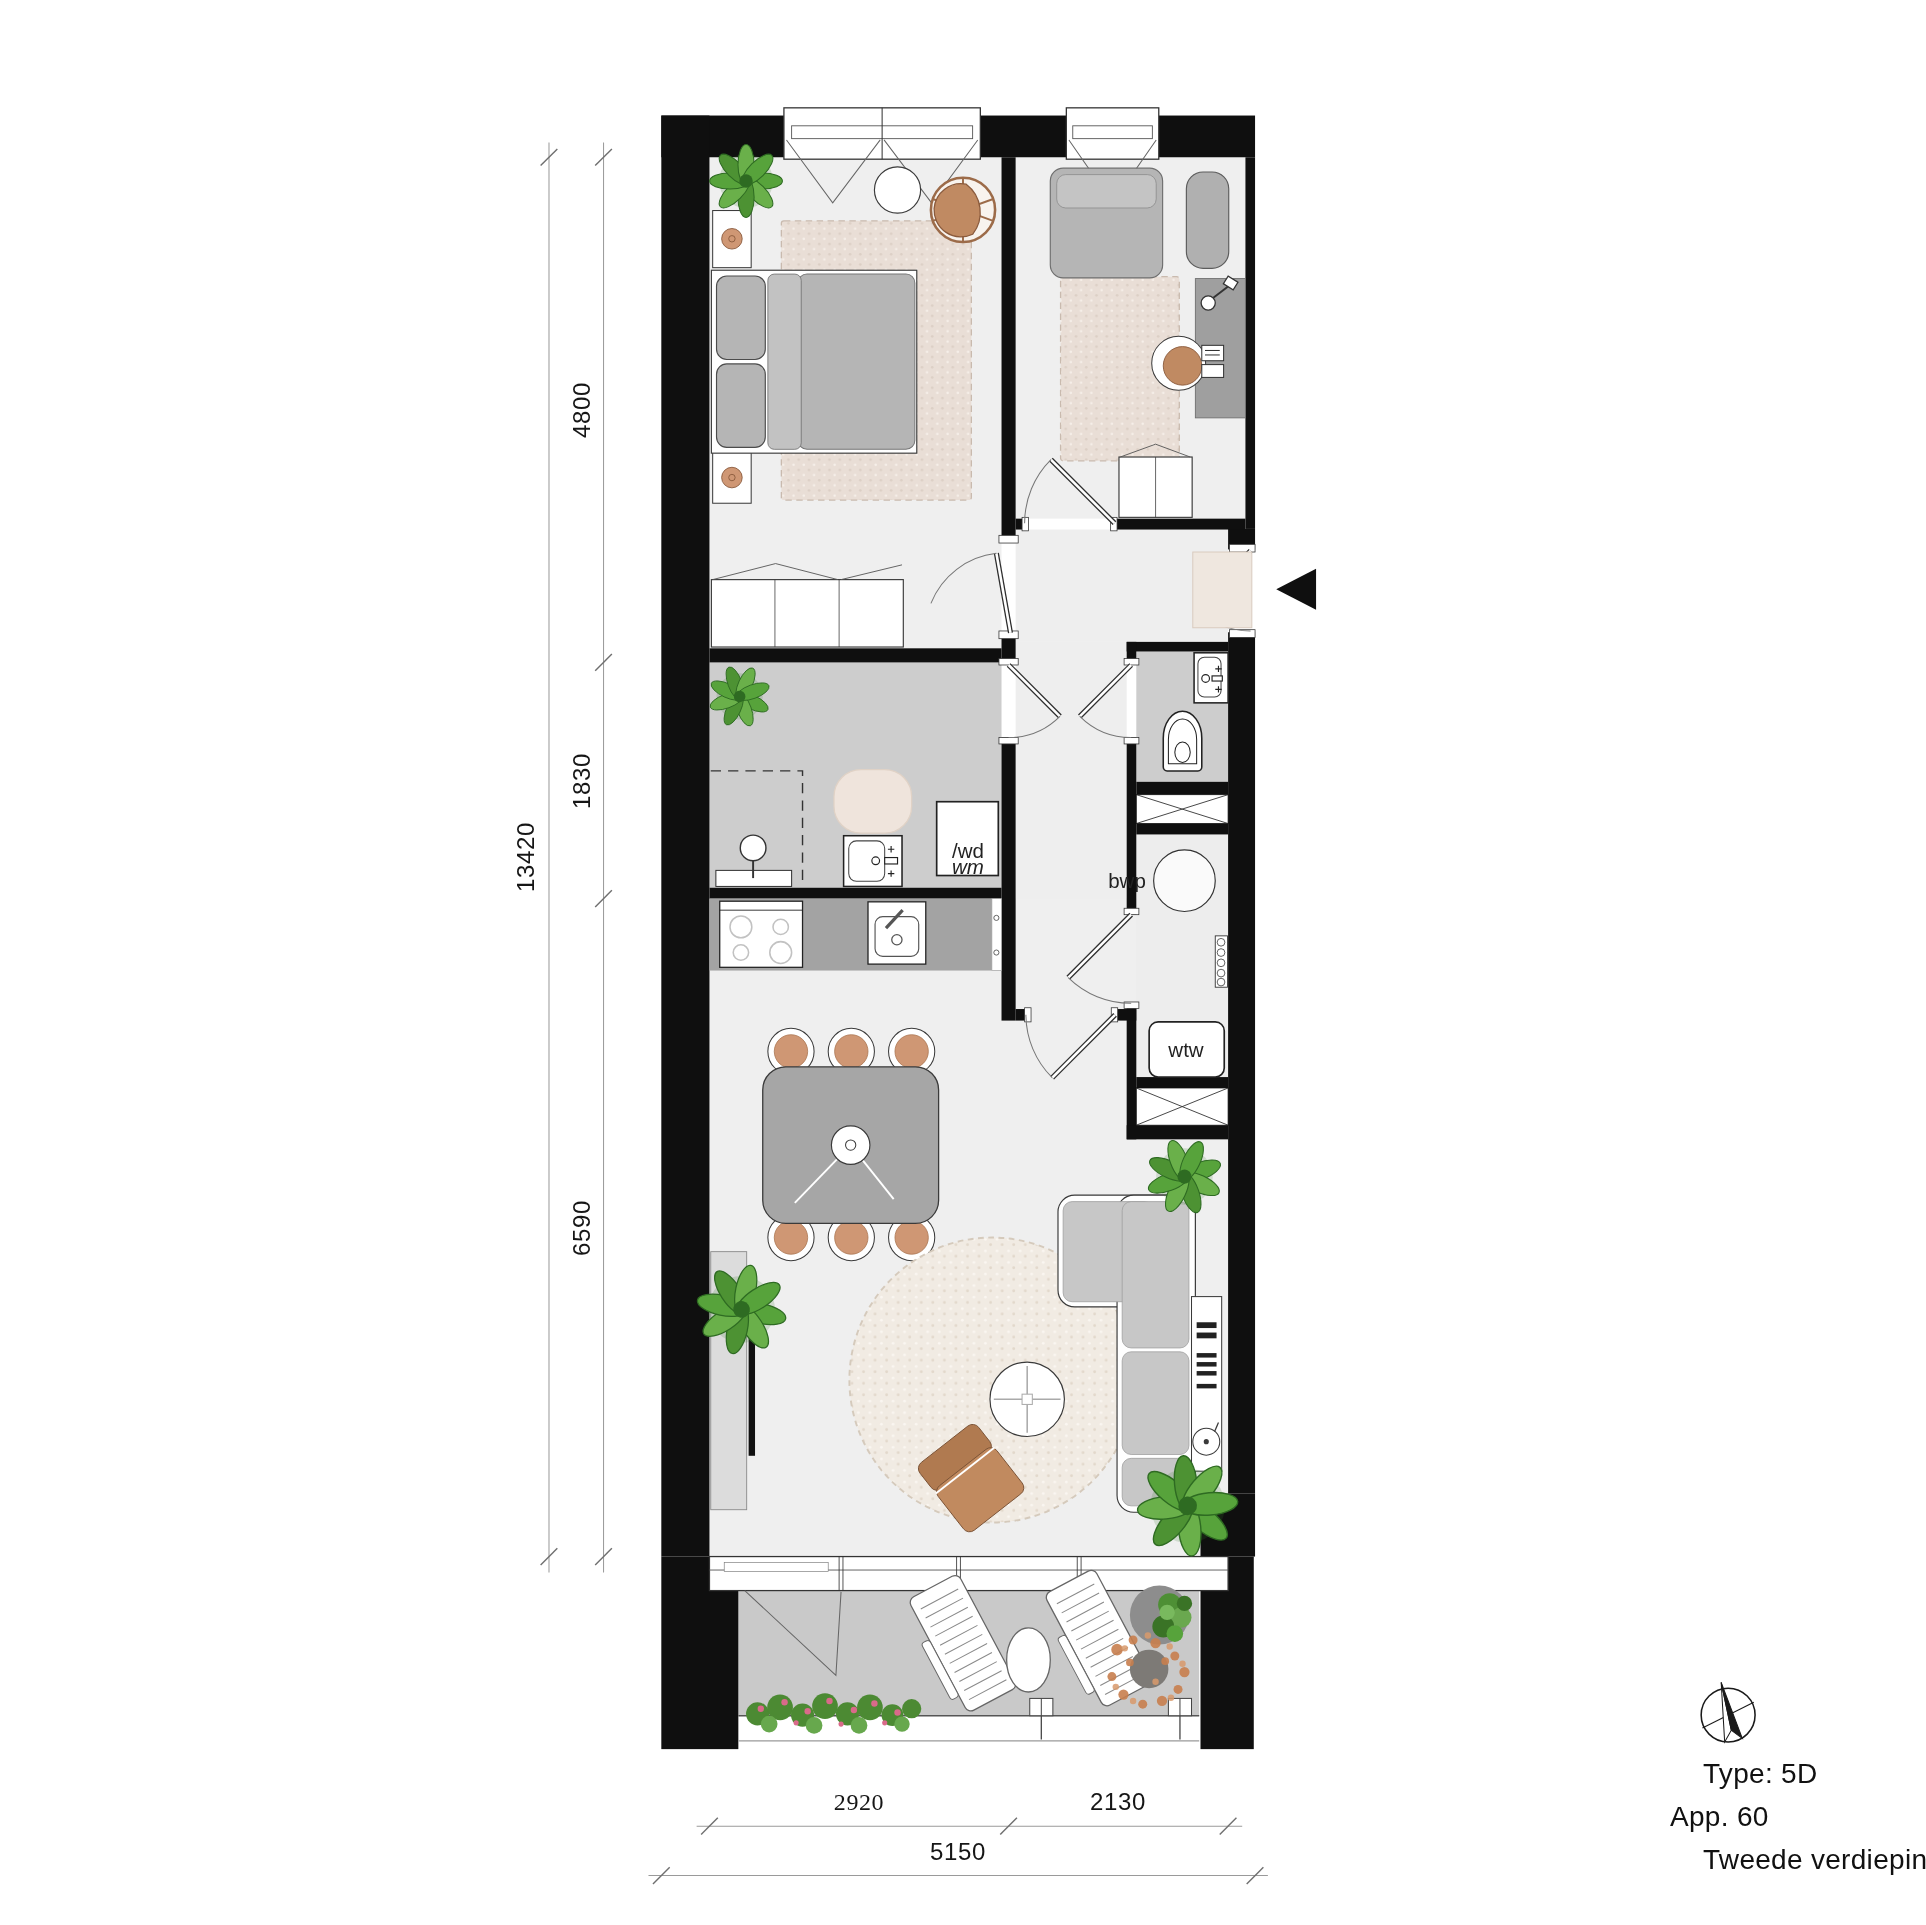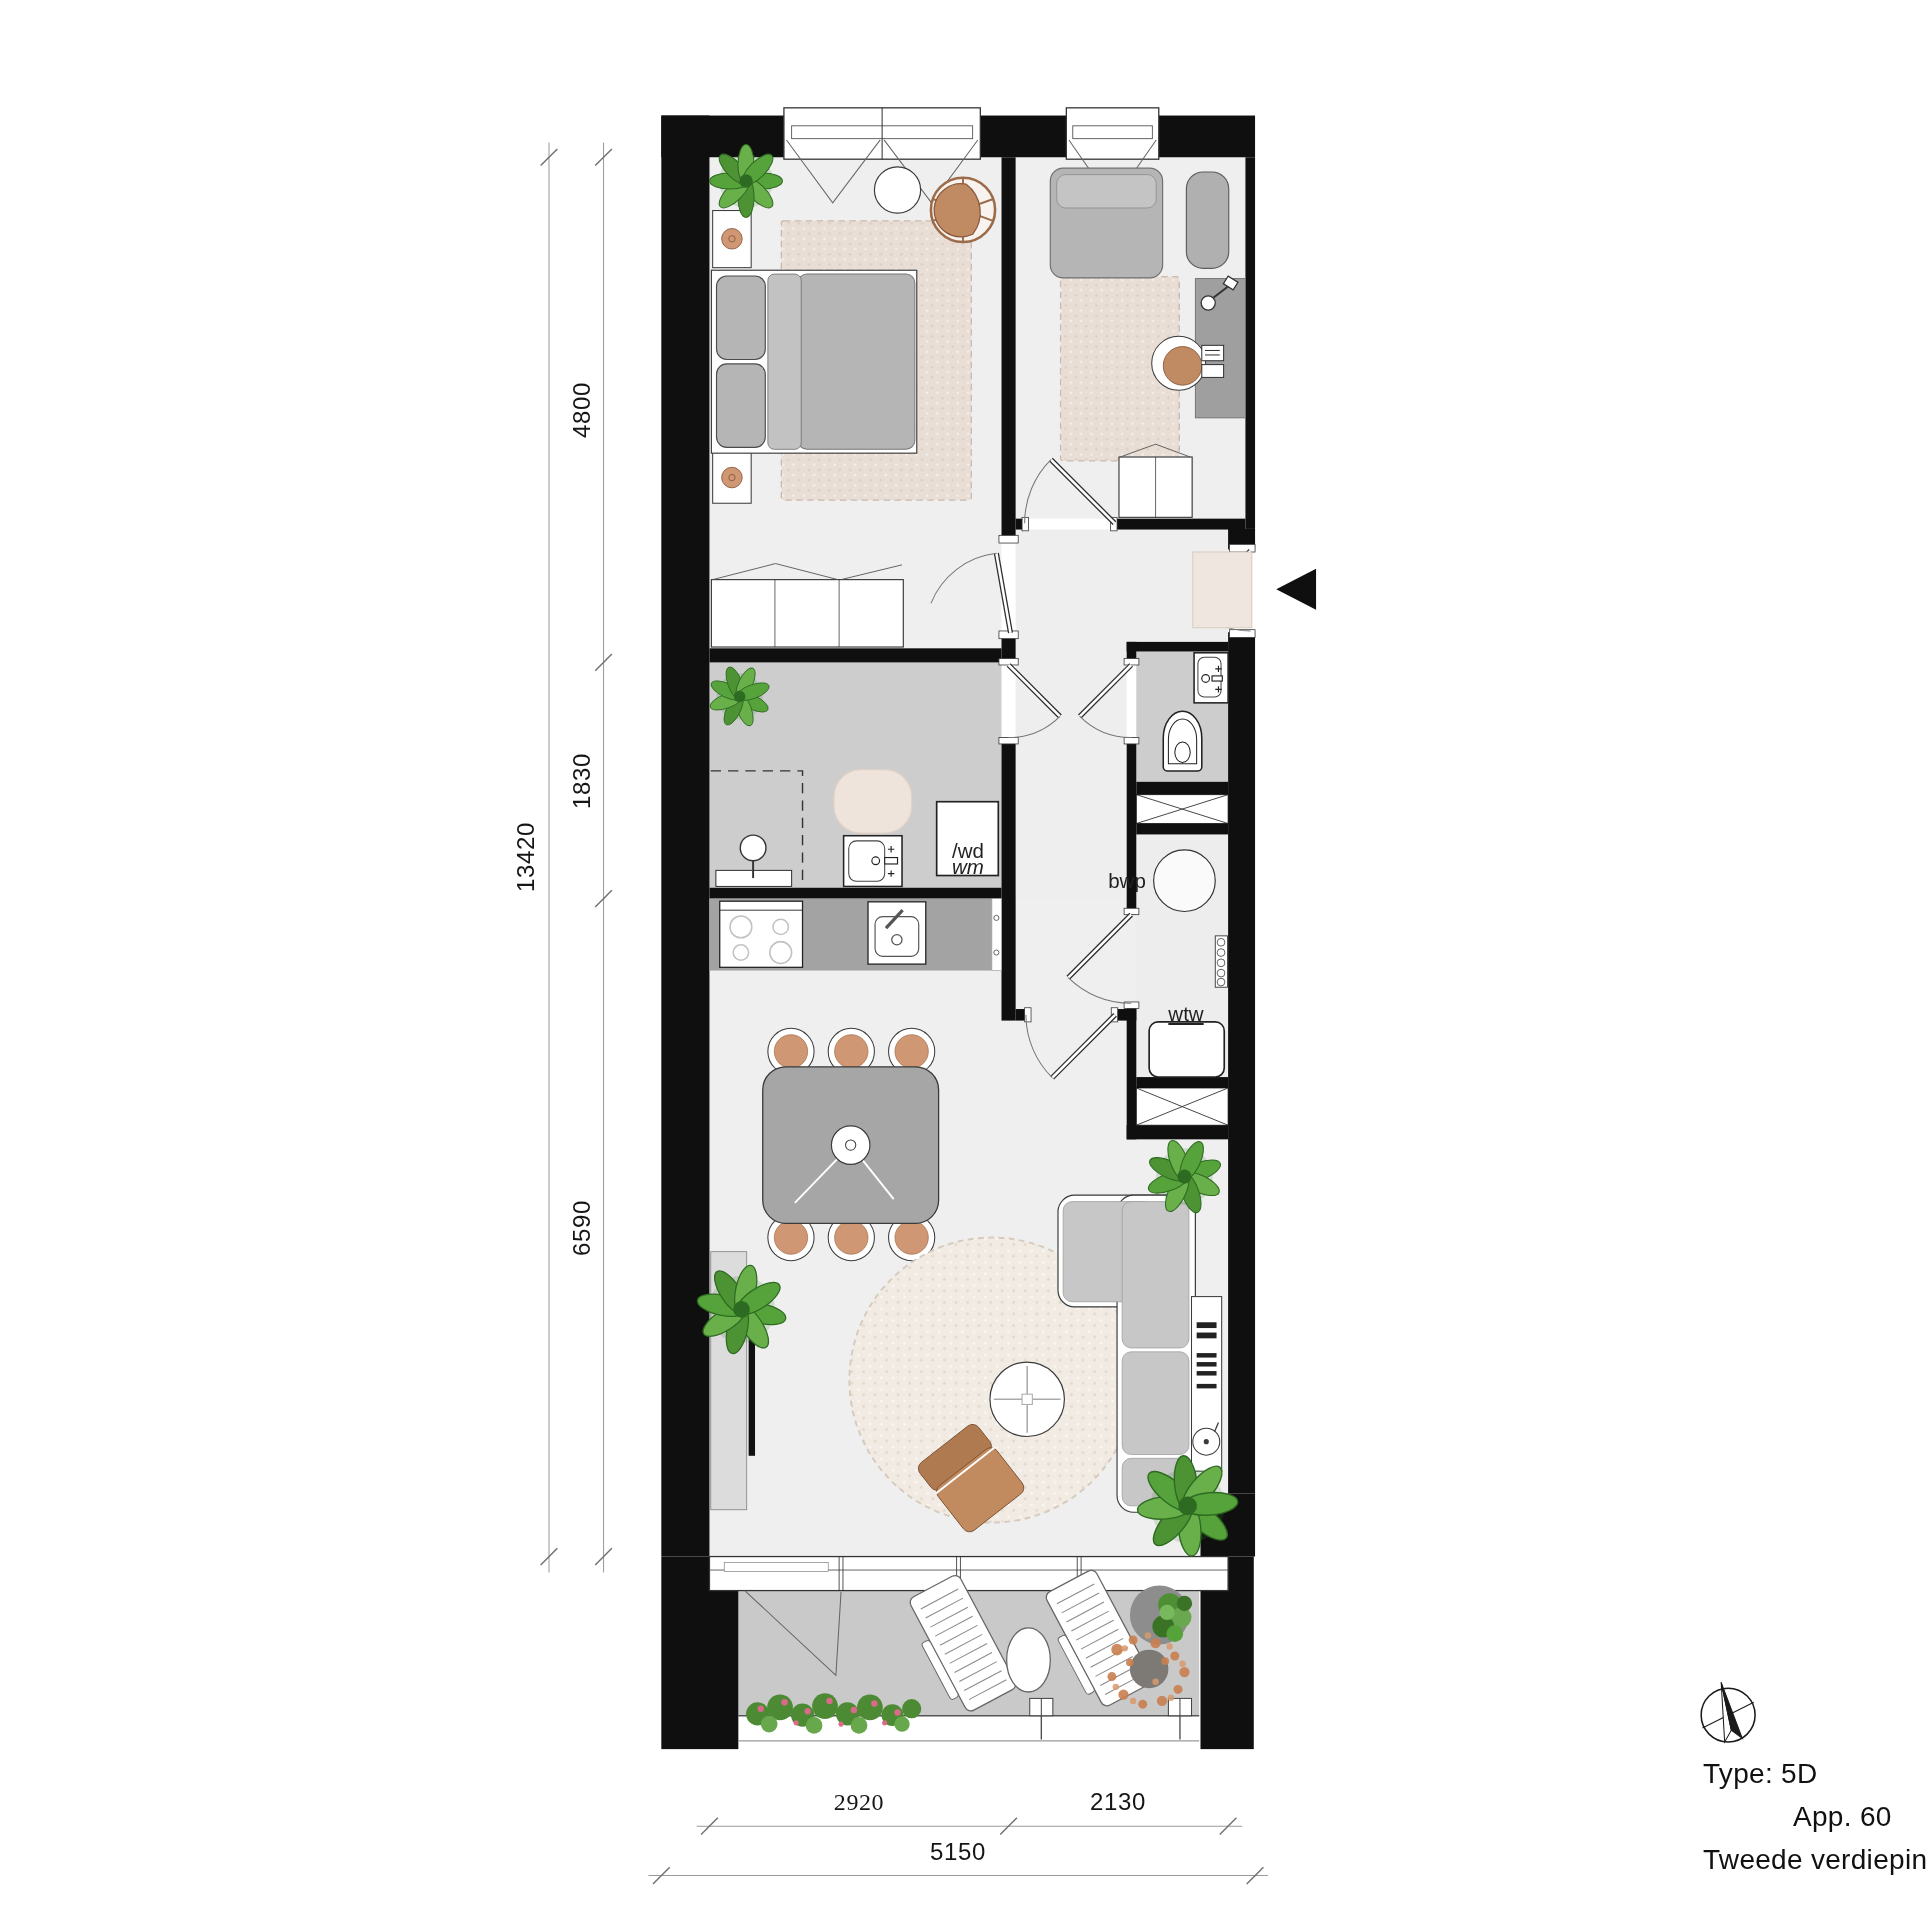--- a/index.html
+++ b/index.html
@@ -500,20 +500,20 @@
 <div class="lbl dim dim-v" style="left:582px;top:410px;">4800</div>
 <div class="lbl dim dim-v" style="left:582px;top:781px;">1830</div>
 <div class="lbl dim dim-v" style="left:582px;top:1228px;">6590</div>
 <div class="lbl dim" style="left:859px;top:1802px;font-family:Liberation Serif, serif;">2920</div>
 <div class="lbl dim" style="left:1118px;top:1802px;">2130</div>
 <div class="lbl dim" style="left:958px;top:1852px;">5150</div>
 
 <div class="lbl fixture-lbl" style="left:968px;top:867px;font-style:italic;">wm</div>
 <div class="lbl fixture-lbl" style="left:968px;top:851px;">/wd</div>
 <div class="lbl fixture-lbl" style="left:1127px;top:881px;">bwp</div>
-<div class="lbl fixture-lbl" style="left:1186px;top:1014px;text-decoration:underline;">wtw</div>
+<div class="lbl fixture-lbl" style="left:1186px;top:1050px;">wtw</div>
 
 <div class="lbl title-line" style="left:1703px;top:1774px;">Type: 5D</div>
-<div class="lbl title-line" style="left:1793px;top:1817px;">App. 60</div>
+<div class="lbl title-line" style="left:1670px;top:1817px;">App. 60</div>
 <div class="lbl title-line" style="left:1703px;top:1860px;">Tweede verdieping</div>
 
 </div>
 
 
 </body></html>

